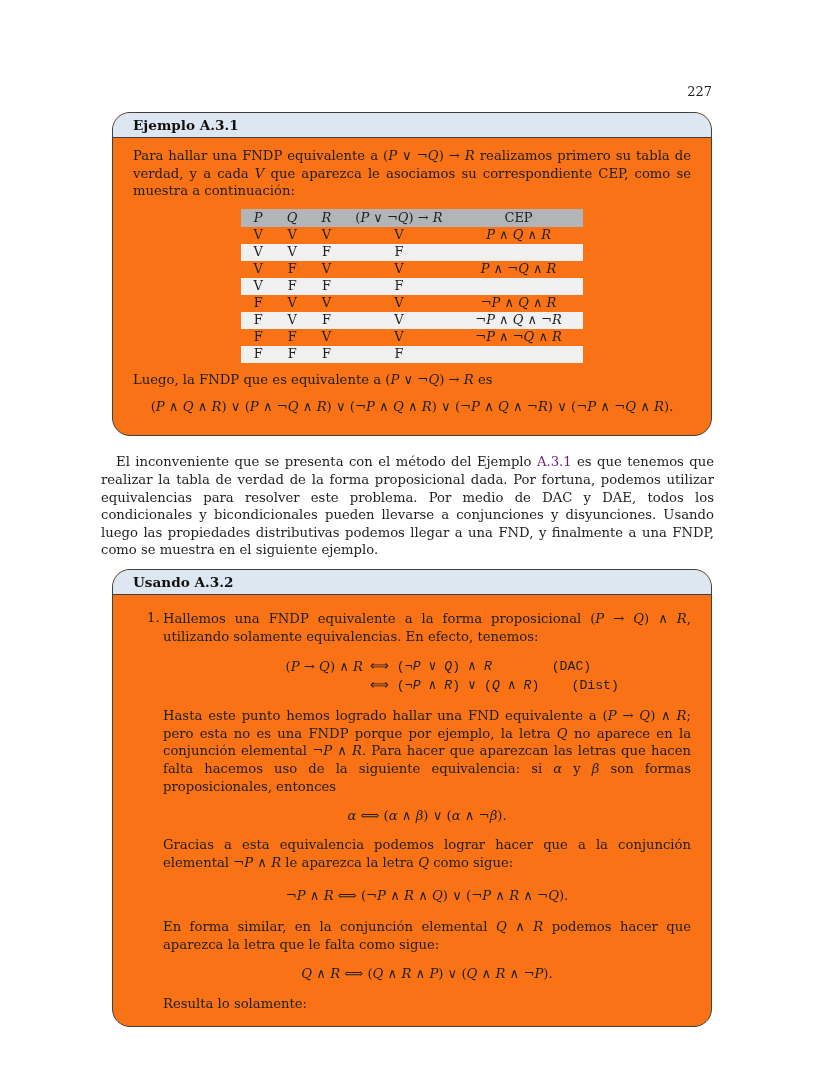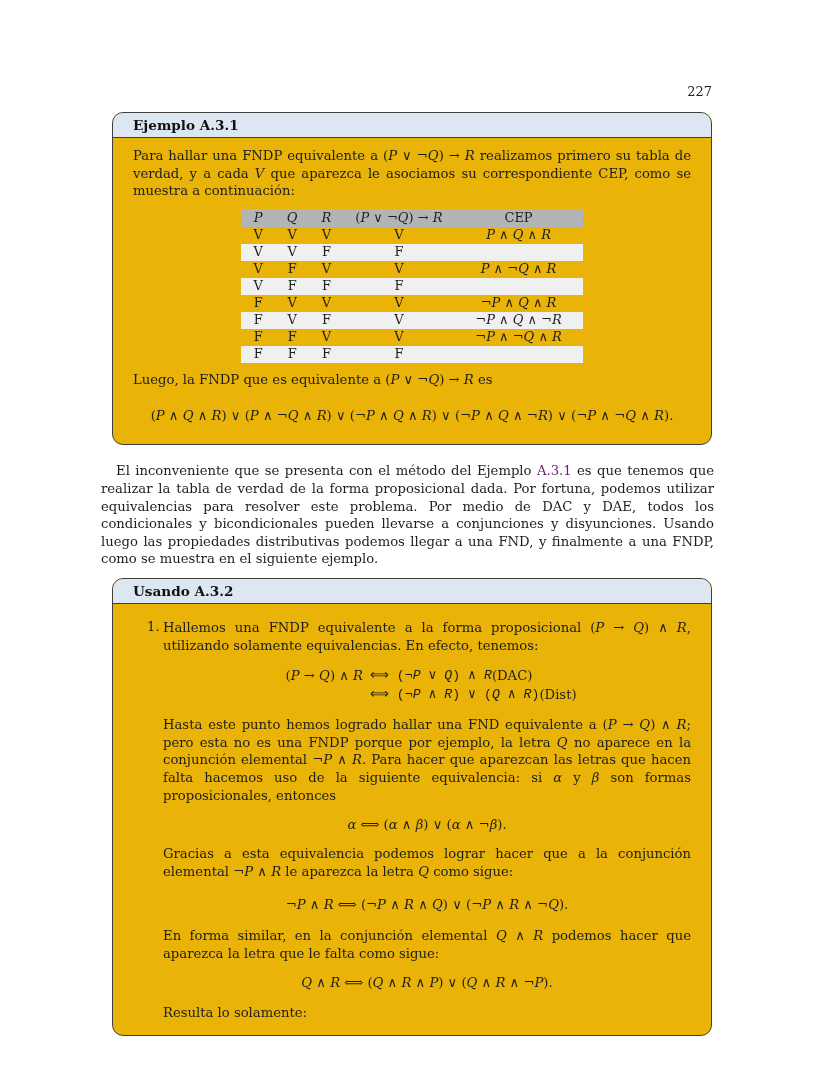--- a/index.html
+++ b/index.html
@@ -12,22 +12,22 @@
   }
   .page-number {
     position: absolute; top: 84px; right: 116px;
     font-size: 13px; color: #222;
   }
   .content {
     position: absolute; left: 101px; top: 112px; width: 613px;
   }
   
   .example-box {
-    border: 1.5px solid #3f3f3f; border-radius: 11px;
-    background: #eab308; overflow: hidden;
+    border: 1.5px solid #3f3f3f; border-radius: 18px;
+    background: #f97316; overflow: hidden;
     margin-left: 11px; margin-right: 2px;
   }
   .example-header {
     background: #dce7f1;
     border-bottom: 1.4px solid #3f3f3f;
     padding: 4px 20px 4px 20px;
     font-weight: bold; font-size: 13.6px; color: #111;
   }
   .example-body { padding: 9px 20px 13px 20px; }
   p.justified { text-align: justify; line-height: 17.6px; }
@@ -38,39 +38,39 @@
   }
   table.truth-table th {
     background: #b2b5b8; font-weight: normal;
     padding: 1px 12px; text-align: center;
   }
   table.truth-table td { padding: 0.5px 12px; text-align: center; }
   table.truth-table tr.alt td { background: #f0f0f0; }
   table.truth-table td.cep, table.truth-table th.cep { min-width: 128px; }
   
   .equation {
-    text-align: center; line-height: 18px; margin: 19px 0 6px 0;
+    text-align: center; line-height: 18px; margin: 10px 0 6px 0;
     white-space: nowrap;
   }
   .equation i, .math i, [data-math] i { font-style: italic; }
   
   .body-paragraph {
     margin: 17px 0 10px 0; text-align: justify;
     line-height: 17.6px; text-indent: 15px;
   }
   .ref-link { color: #701a75; text-decoration: none; cursor: pointer; }
   
   .list-item { position: relative; padding-left: 30px; margin-top: 6px; }
   .item-number { position: absolute; left: 14px; top: 0; }
   
   .derivation { margin: 12px 0 12px 0; line-height: 19px; }
   .deriv-row { display: grid; grid-template-columns: 200px auto 1fr; }
   .deriv-lhs { text-align: right; white-space: nowrap; }
   .deriv-rhs { text-align: left; padding-left: 7px; white-space: nowrap; font-family: Liberation Mono, monospace; }
-  .deriv-label { text-align: left; padding-right: 40px; }
+  .deriv-label { text-align: center; padding-right: 40px; font-family: Liberation Mono, monospace; }
 </style>
 </head>
 <body>
 
 <div class="page-number">227</div>
 
 <div class="content">
 
   <div class="example-box">
     <div class="example-header">

